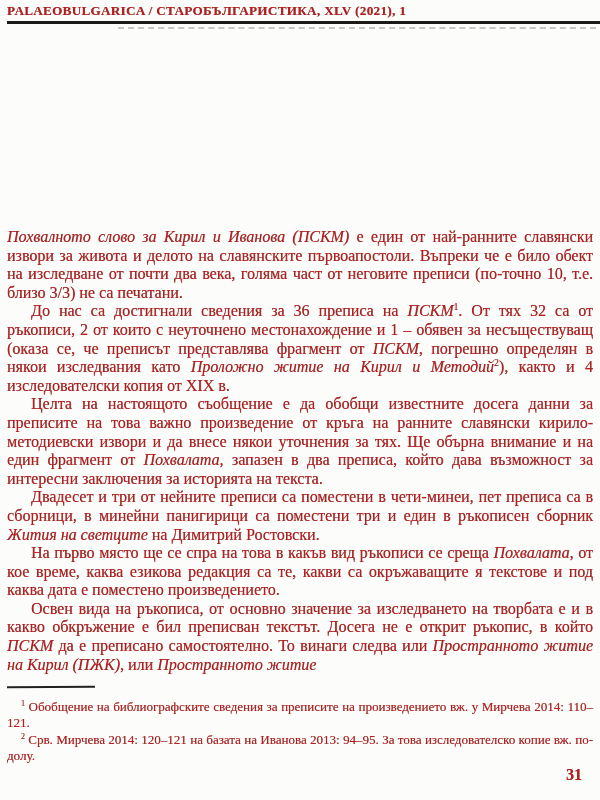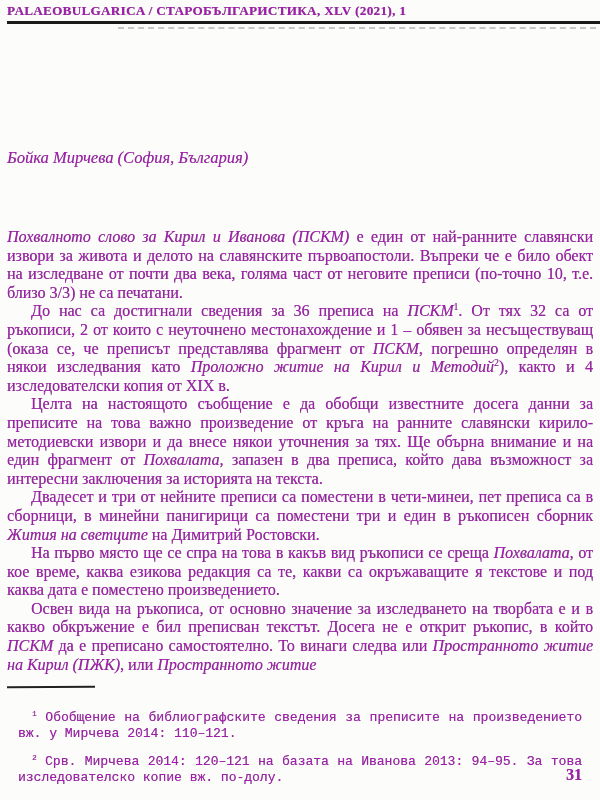--- a/index.html
+++ b/index.html
@@ -1,18 +1,18 @@
 <!DOCTYPE html>
 <html><head>
 <meta charset="utf-8">
 <style>
   html,body { margin:0; padding:0; background:#e8e8e8; }
   .page {
     position:relative; width:600px; height:800px; margin:0 auto;
-    background:#fcfcfa; color:#a21caf; overflow:hidden;
+    background:#fcfcfa; color:#b91c1c; overflow:hidden;
     font-family:"Liberation Serif", serif;
   }
   .abs { position:absolute; }
   .running-head {
     left:7px; top:3px; right:8px;
     font-weight:bold; font-size:13px; letter-spacing:0.4px;
     text-shadow:0.3px 0.2px 0 rgba(26,24,22,0.5);
     white-space:nowrap;
   }
   .head-rule { left:7px; top:21px; right:0px; height:2.5px; background:#1c1a18; }
@@ -34,36 +34,35 @@
   .para { margin:0; text-indent:24px; }
   .para.no-indent { text-indent:0; }
   .it { font-style:italic; }
   sup { font-size:0.6em; line-height:0; vertical-align:super; }
   .fn-rule { left:7px; top:686px; width:88px; height:2.2px; background:#242220; transform:rotate(-0.4deg); }
   .footnotes {
     left:7px; top:699px; width:586px;
     font-size:13px; line-height:16.4px; text-align:justify;
     text-shadow:0.2px 0.1px 0 rgba(26,24,22,0.45);
   }
-  .footnote { margin:11px; text-indent:14px;font-family:Liberation Mono, monospace; }
+  .footnote { margin:0; text-indent:14px; }
   .page-number {
     top:766px; right:18px;
     font-weight:bold; font-size:16px;
     text-shadow:0.3px 0.2px 0 rgba(26,24,22,0.5);
   }
 </style>
 </head>
 <body>
 
 <div class="page">
   <div class="abs running-head">PALAEOBULGARICA / СТАРОБЪЛГАРИСТИКА, XLV (2021), 1</div>
   <div class="abs head-rule"></div>
   <div class="abs head-rule-dashed"></div>
 
-  <div class="abs author">Бойка Мирчева (София, България)</div>
 
 
   <div class="abs body-block">
       <p class="para no-indent"><span class="it">Похвалното слово за Кирил и Иванова (ПСКМ)</span><span> е един от най-ранните славянски извори за живота и делото на славянските първоапостоли. Въпреки че е било обект на изследване от почти два века, голяма част от неговите преписи (по-точно 10, т.е. близо 3/3) не са печатани.</span></p>
       <p class="para"><span>До нас са достигнали сведения за 36 преписа на </span><span class="it">ПСКМ</span><sup>1</sup><span>. От тях 32 са от ръкописи, 2 от които с неуточнено местонахождение и 1 – обявен за несъществуващ (оказа се, че преписът представлява фрагмент от </span><span class="it">ПСКМ</span><span>, погрешно определян в някои изследвания като </span><span class="it">Проложно житие на Кирил и Методий</span><sup>2</sup><span>), както и 4 изследователски копия от XIX в.</span></p>
       <p class="para"><span>Целта на настоящото съобщение е да обобщи известните досега данни за преписите на това важно произведение от кръга на ранните славянски кирило-методиевски извори и да внесе някои уточнения за тях. Ще обърна внимание и на един фрагмент от </span><span class="it">Похвалата</span><span>, запазен в два преписа, който дава възможност за интересни заключения за историята на текста.</span></p>
       <p class="para"><span>Двадесет и три от нейните преписи са поместени в чети-минеи, пет преписа са в сборници, в минейни панигирици са поместени три и един в ръкописен сборник </span><span class="it">Жития на светците</span><span> на Димитрий Ростовски.</span></p>
       <p class="para"><span>На първо място ще се спра на това в какъв вид ръкописи се среща </span><span class="it">Похвалата</span><span>, от кое време, каква езикова редакция са те, какви са окръжаващите я текстове и под каква дата е поместено произведението.</span></p>
       <p class="para"><span>Освен вида на ръкописа, от основно значение за изследването на творбата е и в какво обкръжение е бил преписван текстът. Досега не е открит ръкопис, в който </span><span class="it">ПСКМ</span><span> да е преписано самостоятелно. То винаги следва или </span><span class="it">Пространното житие на Кирил (ПЖК)</span><span>, или </span><span class="it">Пространното житие</span></p>
     </div>

